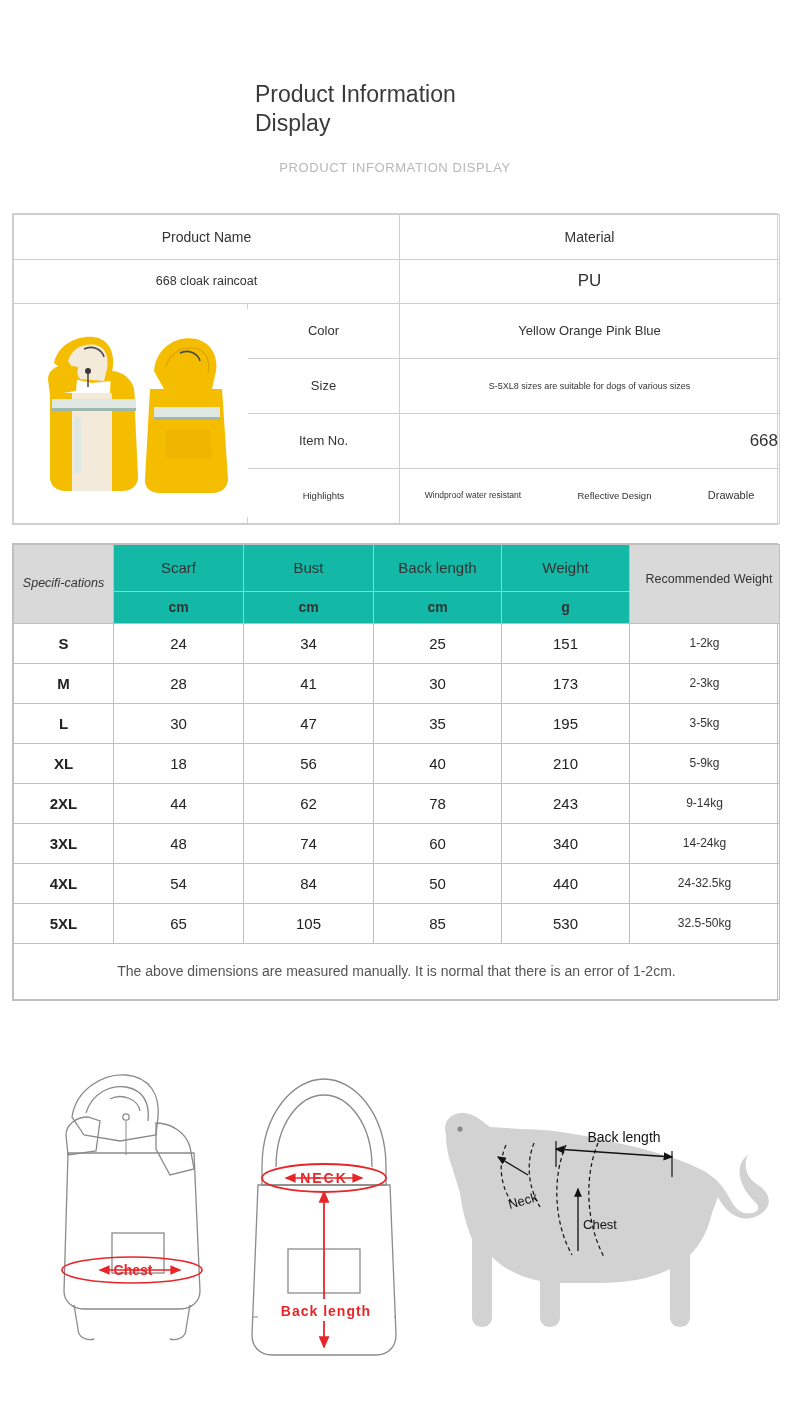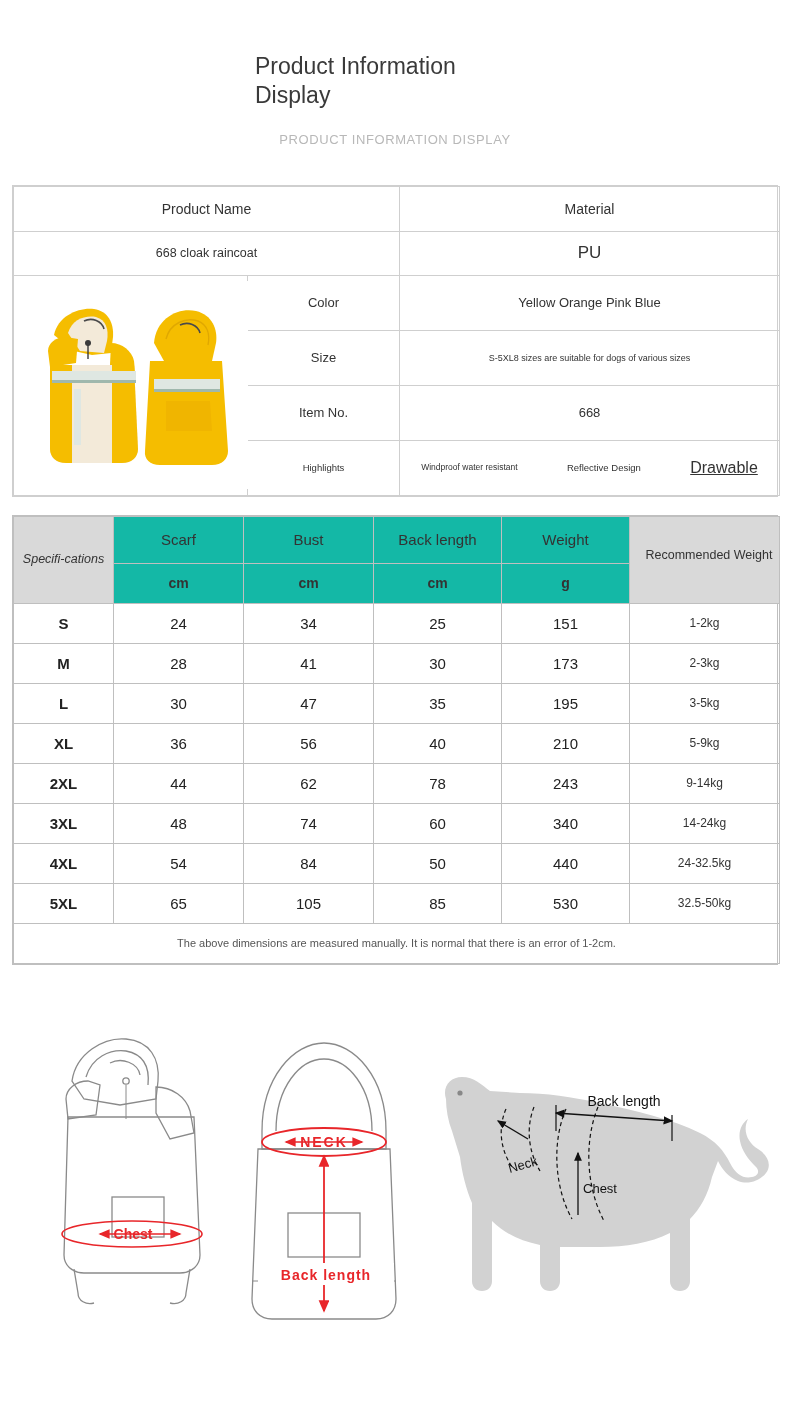--- a/index.html
+++ b/index.html
@@ -11,21 +11,21 @@
   }
   body {
     width: 790px;
     height: 1427px;
     position: relative;
     overflow: hidden;
   }
 
   
   .header {
-    padding-top: 52px;
+    padding-top: 80px;
     text-align: center;
   }
   .header-title {
     font-size: 23px;
     color: #3a3a3a;
     line-height: 1.25;
     width: 280px;
     margin: 0 auto;
     text-align: left;
     font-weight: 400;
@@ -68,32 +68,32 @@
     display: block;
   }
   .sp-label {
     width: 152px;
     font-size: 13px;
     height: 55px;
     color: #444;
   }
   .sp-label.small { font-size: 9.5px; line-height: 1.25; }
   .sp-val { font-size: 13px; }
-  .sp-val.big { font-size: 13px; }
+  .sp-val.big { font-size: 17px; text-align: right; }
   .sp-val.tiny { font-size: 9px; }
   .hl-flex {
     display: flex;
     align-items: center;
     justify-content: space-around;
     padding: 0 6px;
     gap: 21px;
   }
   .hl-item { font-size: 8.5px; color: #333; line-height: 1.25; text-align: left; }
   .hl-item.mid { font-size: 9.5px; }
-  .hl-item.last { font-size: 16px; text-decoration: underline; }
+  .hl-item.last { font-size: 11px; }
 
   
   .spec-wrap {
     margin: 18px 12px 0 12px;
     border: 1px solid #bfbfbf;
   }
   .spec-table {
     width: 100%;
     border-collapse: collapse;
     table-layout: fixed;
@@ -102,21 +102,21 @@
     border: 1px solid #bfbfbf;
     text-align: center;
     vertical-align: middle;
   }
   .hdr-cell {
     background: #14b8a6;
     font-size: 15px;
     color: #333;
     height: 47px;
   }
-  .hdr-cell.unit { font-size: 14px; font-weight: bold; height: 40px; }
+  .hdr-cell.unit { font-size: 14px; font-weight: bold; height: 32px; }
   .hdr-spec {
     background: #d9d9d9;
     font-size: 12.5px;
     line-height: 1.2;
     color: #333;
     font-style: italic;
   }
   .hdr-rec {
     background: #d9d9d9;
     font-size: 12.5px;
@@ -124,23 +124,23 @@
     color: #333;
     text-align: left;
     padding-left: 10px;
     vertical-align: bottom;
     padding-bottom: 9px;
   }
   .size-cell { font-size: 15px; font-weight: bold; height: 40px; color: #222; }
   .num-cell { font-size: 15px; color: #222; }
   .rec-cell { font-size: 12px; color: #333; }
   .note-cell {
-    font-size: 11px;
+    font-size: 14px;
     color: #555;
-    height: 40px;
+    height: 56px;
   }
 
   
   .diagram {
     margin-top: 16px;
     width: 790px;
     height: 350px;
     position: relative;
   }
   .diagram svg { display: block; }
@@ -271,21 +271,21 @@
       <tr>
         <td class="size-cell">L</td>
         <td class="num-cell">30</td>
         <td class="num-cell">47</td>
         <td class="num-cell">35</td>
         <td class="num-cell">195</td>
         <td class="rec-cell">3-5kg</td>
       </tr>
       <tr>
         <td class="size-cell">XL</td>
-        <td class="num-cell">36</td>
+        <td class="num-cell">18</td>
         <td class="num-cell">56</td>
         <td class="num-cell">40</td>
         <td class="num-cell">210</td>
         <td class="rec-cell">5-9kg</td>
       </tr>
       <tr>
         <td class="size-cell">2XL</td>
         <td class="num-cell">44</td>
         <td class="num-cell">62</td>
         <td class="num-cell">78</td>

